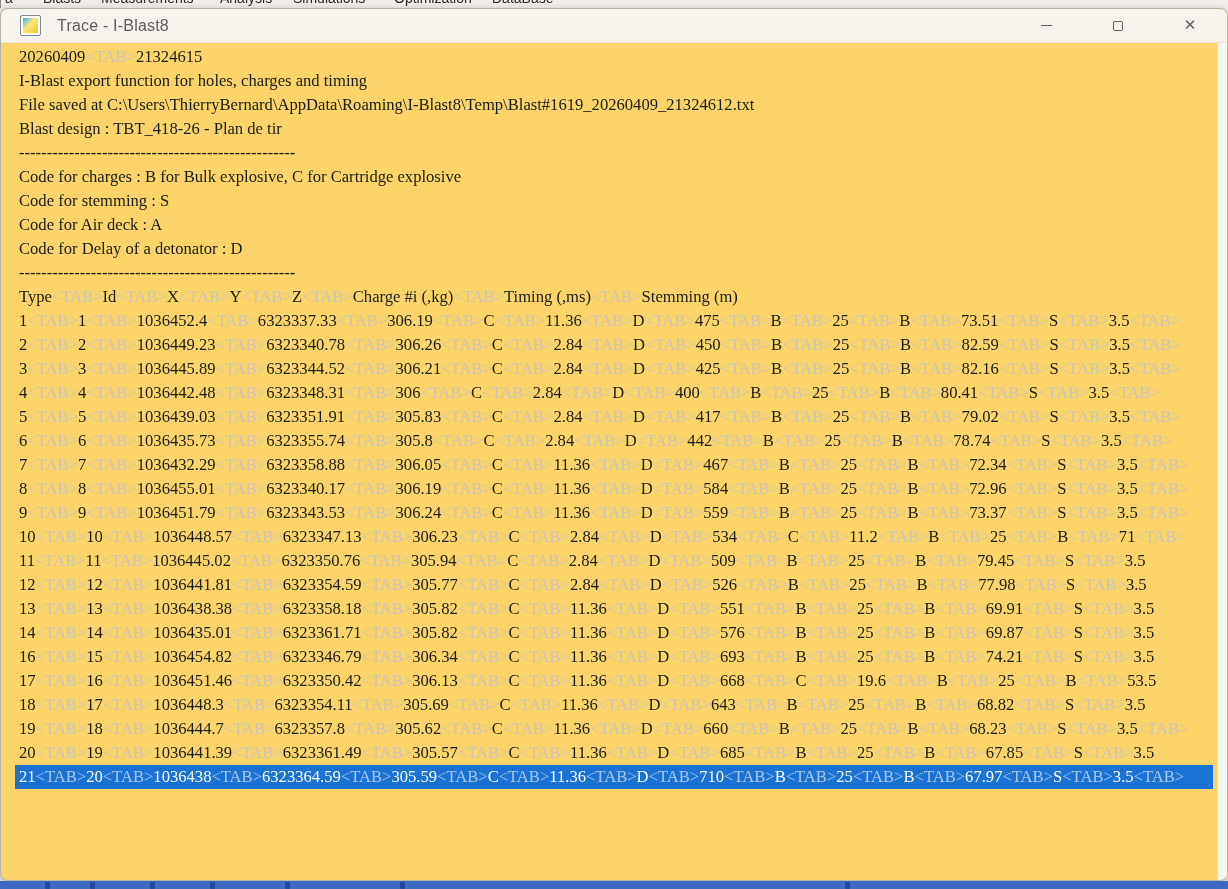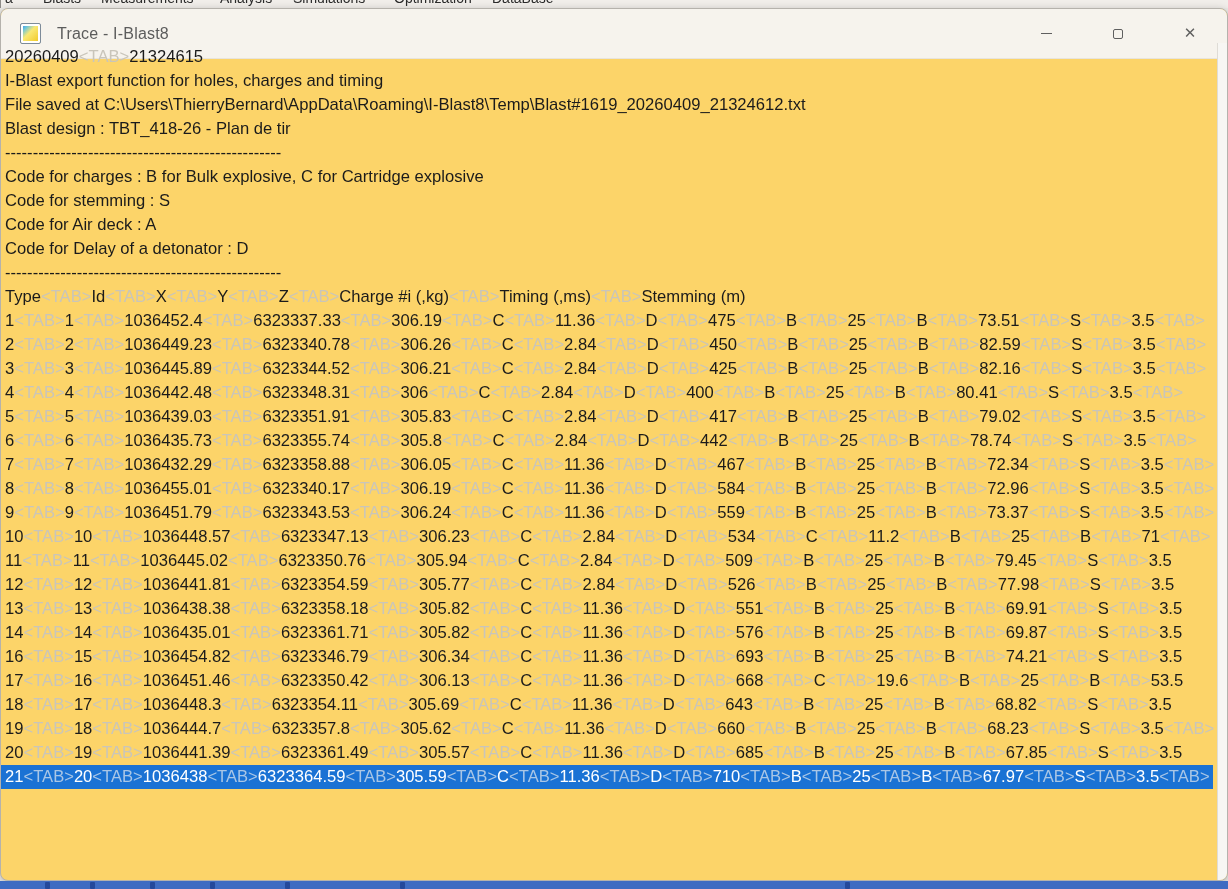--- a/index.html
+++ b/index.html
@@ -16,41 +16,41 @@
     font-family:"Liberation Sans", sans-serif; white-space:nowrap;
   }
 
   
   .window {
     position:absolute; top:8px; left:0; width:1228px; height:873px;
     background:#FCD469; border:1px solid #b5b2ac; border-radius:8px;
     overflow:hidden; box-shadow:0 2px 8px rgba(0,0,0,.25);
   }
   .titlebar {
-    height:50px; background:#f6f3ed; display:flex; align-items:center;
+    height:34px; background:#f6f3ed; display:flex; align-items:center;
     border-bottom:1px solid #e8e4dc;
   }
   .app-icon {
     width:21px; height:21px; margin-left:19px; margin-right:16px;
     border:1px solid #7d8b99; border-radius:2px;
     background:linear-gradient(135deg,#3a6fd8 0%,#62c2e2 20%,#f9e873 45%,#f0c419 100%);
     box-shadow:inset 0 0 0 2px #ffffff;
   }
   .title-text { font-size:16px; color:#5c5c5c; letter-spacing:.2px; }
   .controls { margin-left:auto; display:flex; align-items:center; margin-right:14px; }
   .ctrl-btn { width:46px; height:30px; display:flex; align-items:center; justify-content:center; margin-left:26px; cursor:default; }
   .ico-min { width:11px; height:1px; background:#5f5f5f; }
   .ico-max { width:10px; height:10px; border:1px solid #5f5f5f; border-radius:2px; }
   .ico-close { font-size:15px; color:#5f5f5f; line-height:1; font-family:"DejaVu Sans", sans-serif; }
 
   
   .content {
     position:absolute; top:34px; left:0; right:10px; bottom:0;
-    padding:2px 0 0 4px; overflow:hidden;
-    font-family:Liberation Sans, sans-serif; font-size:16.6px; line-height:24px;
+    padding:2px 0 0 18px; overflow:hidden;
+    font-family:Liberation Serif, serif; font-size:16.6px; line-height:24px;
     color:#1b1b1b; white-space:pre;
   }
   .line { display:block; width:max-content; min-width:100%; height:24px; }
   .tab { color:#c9c5ba; }
   .line.selected {
     background:#1a72d4; color:#ffffff;
     margin-left:-4px; padding-left:4px;
   }
   .line.selected .tab { color:#a9c6e6; }
 

